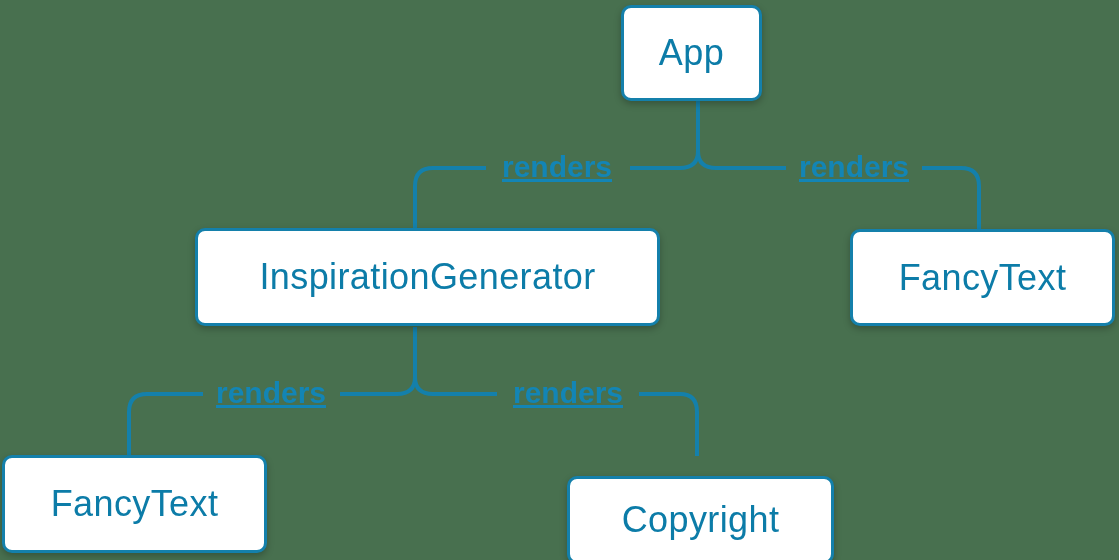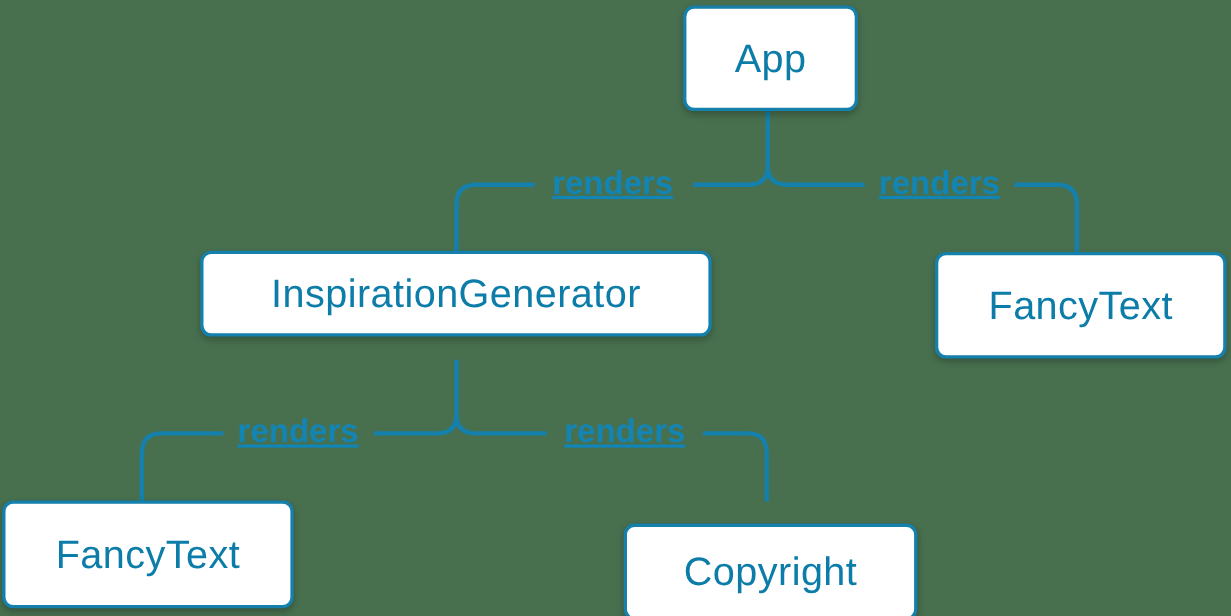--- a/index.html
+++ b/index.html
@@ -23,22 +23,22 @@
     background:var(--node-fill,#ffffff);
     border:3px solid var(--accent,#1480ab);
     border-radius:10px;
     display:flex;align-items:center;justify-content:center;
     color:var(--node-text,#0c7ca8);
     font-size:36px;
     font-weight:500;
     letter-spacing:0.4px;
     box-shadow:0 3px 7px rgba(0,0,0,0.25);
   }
-  .n-app{left:621px;top:5px;width:159px;height:96px;}
-  .n-ig{left:182px;top:228px;width:465px;height:78px;}
+  .n-app{left:621px;top:5px;width:141px;height:96px;}
+  .n-ig{left:195px;top:228px;width:465px;height:98px;}
   .n-ft-top{left:850px;top:229px;width:265px;height:97px;}
   .n-ft-bottom{left:2px;top:455px;width:265px;height:98px;}
   .n-cr{left:567px;top:455px;width:267px;height:88px;margin-top:21px;}
   .edge-label{
     position:absolute;
     transform:translate(-50%,-50%);
     color:var(--edge-label,#1385b5);
     font-size:30px;
     font-weight:600;
     white-space:nowrap;

